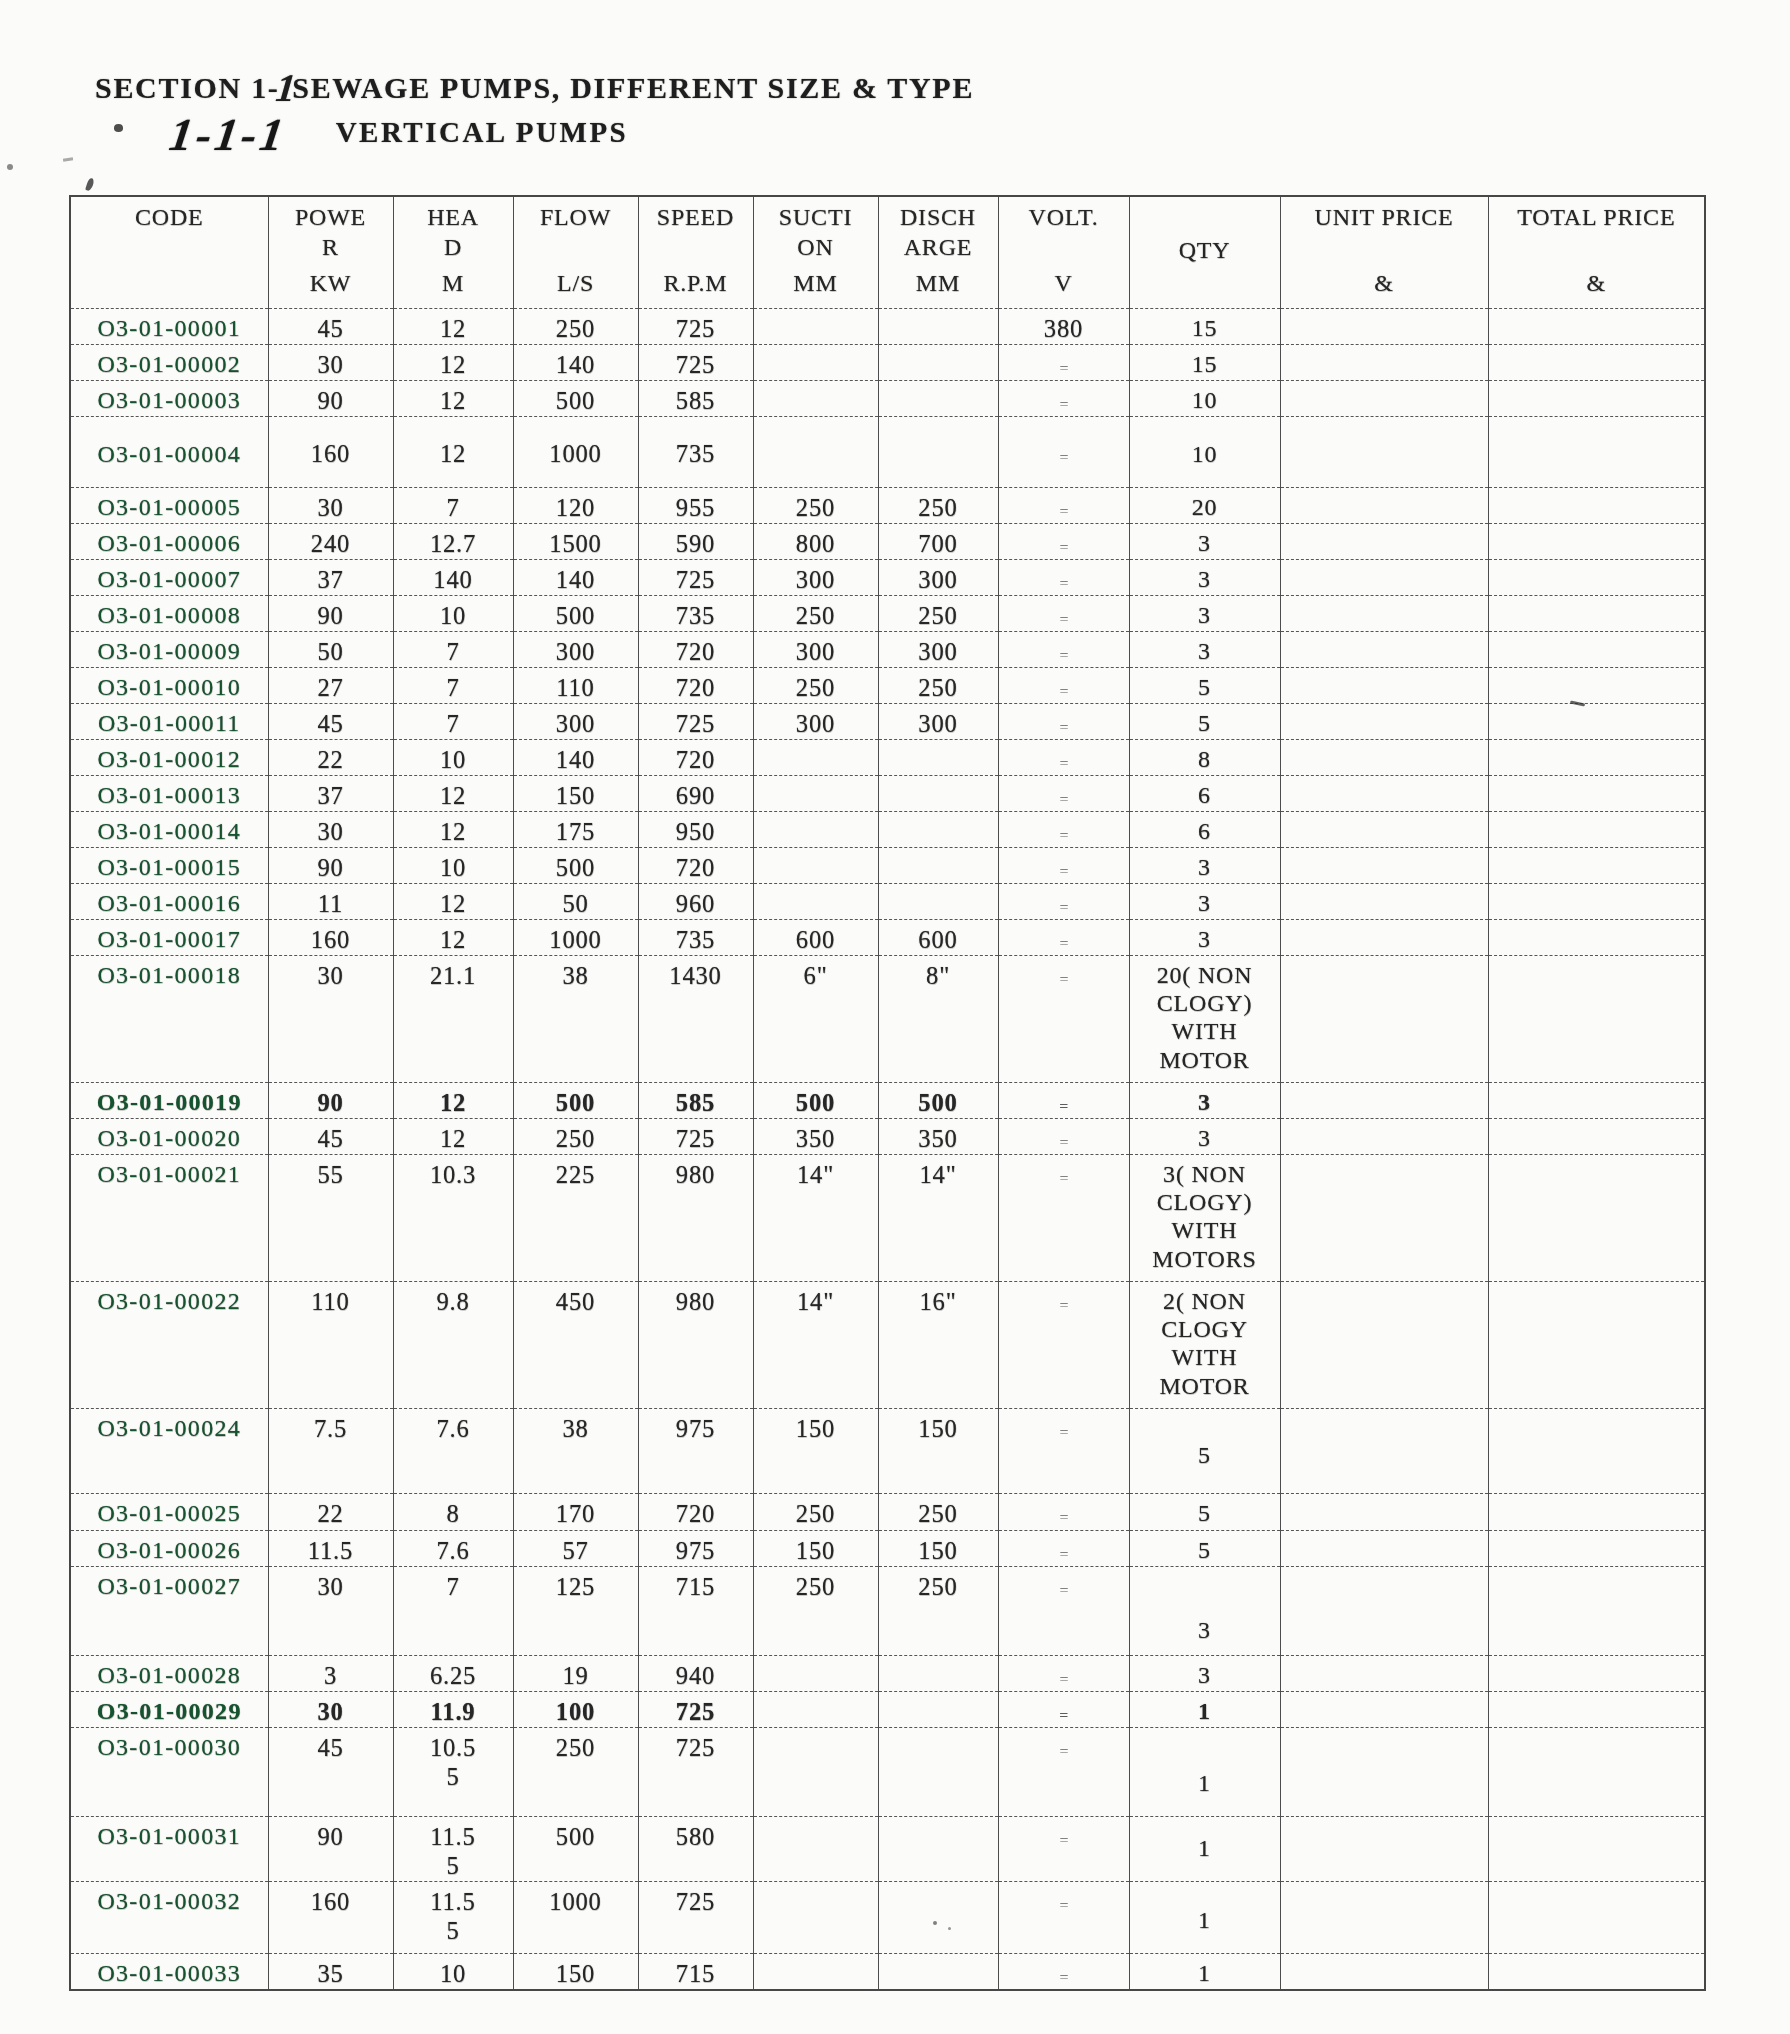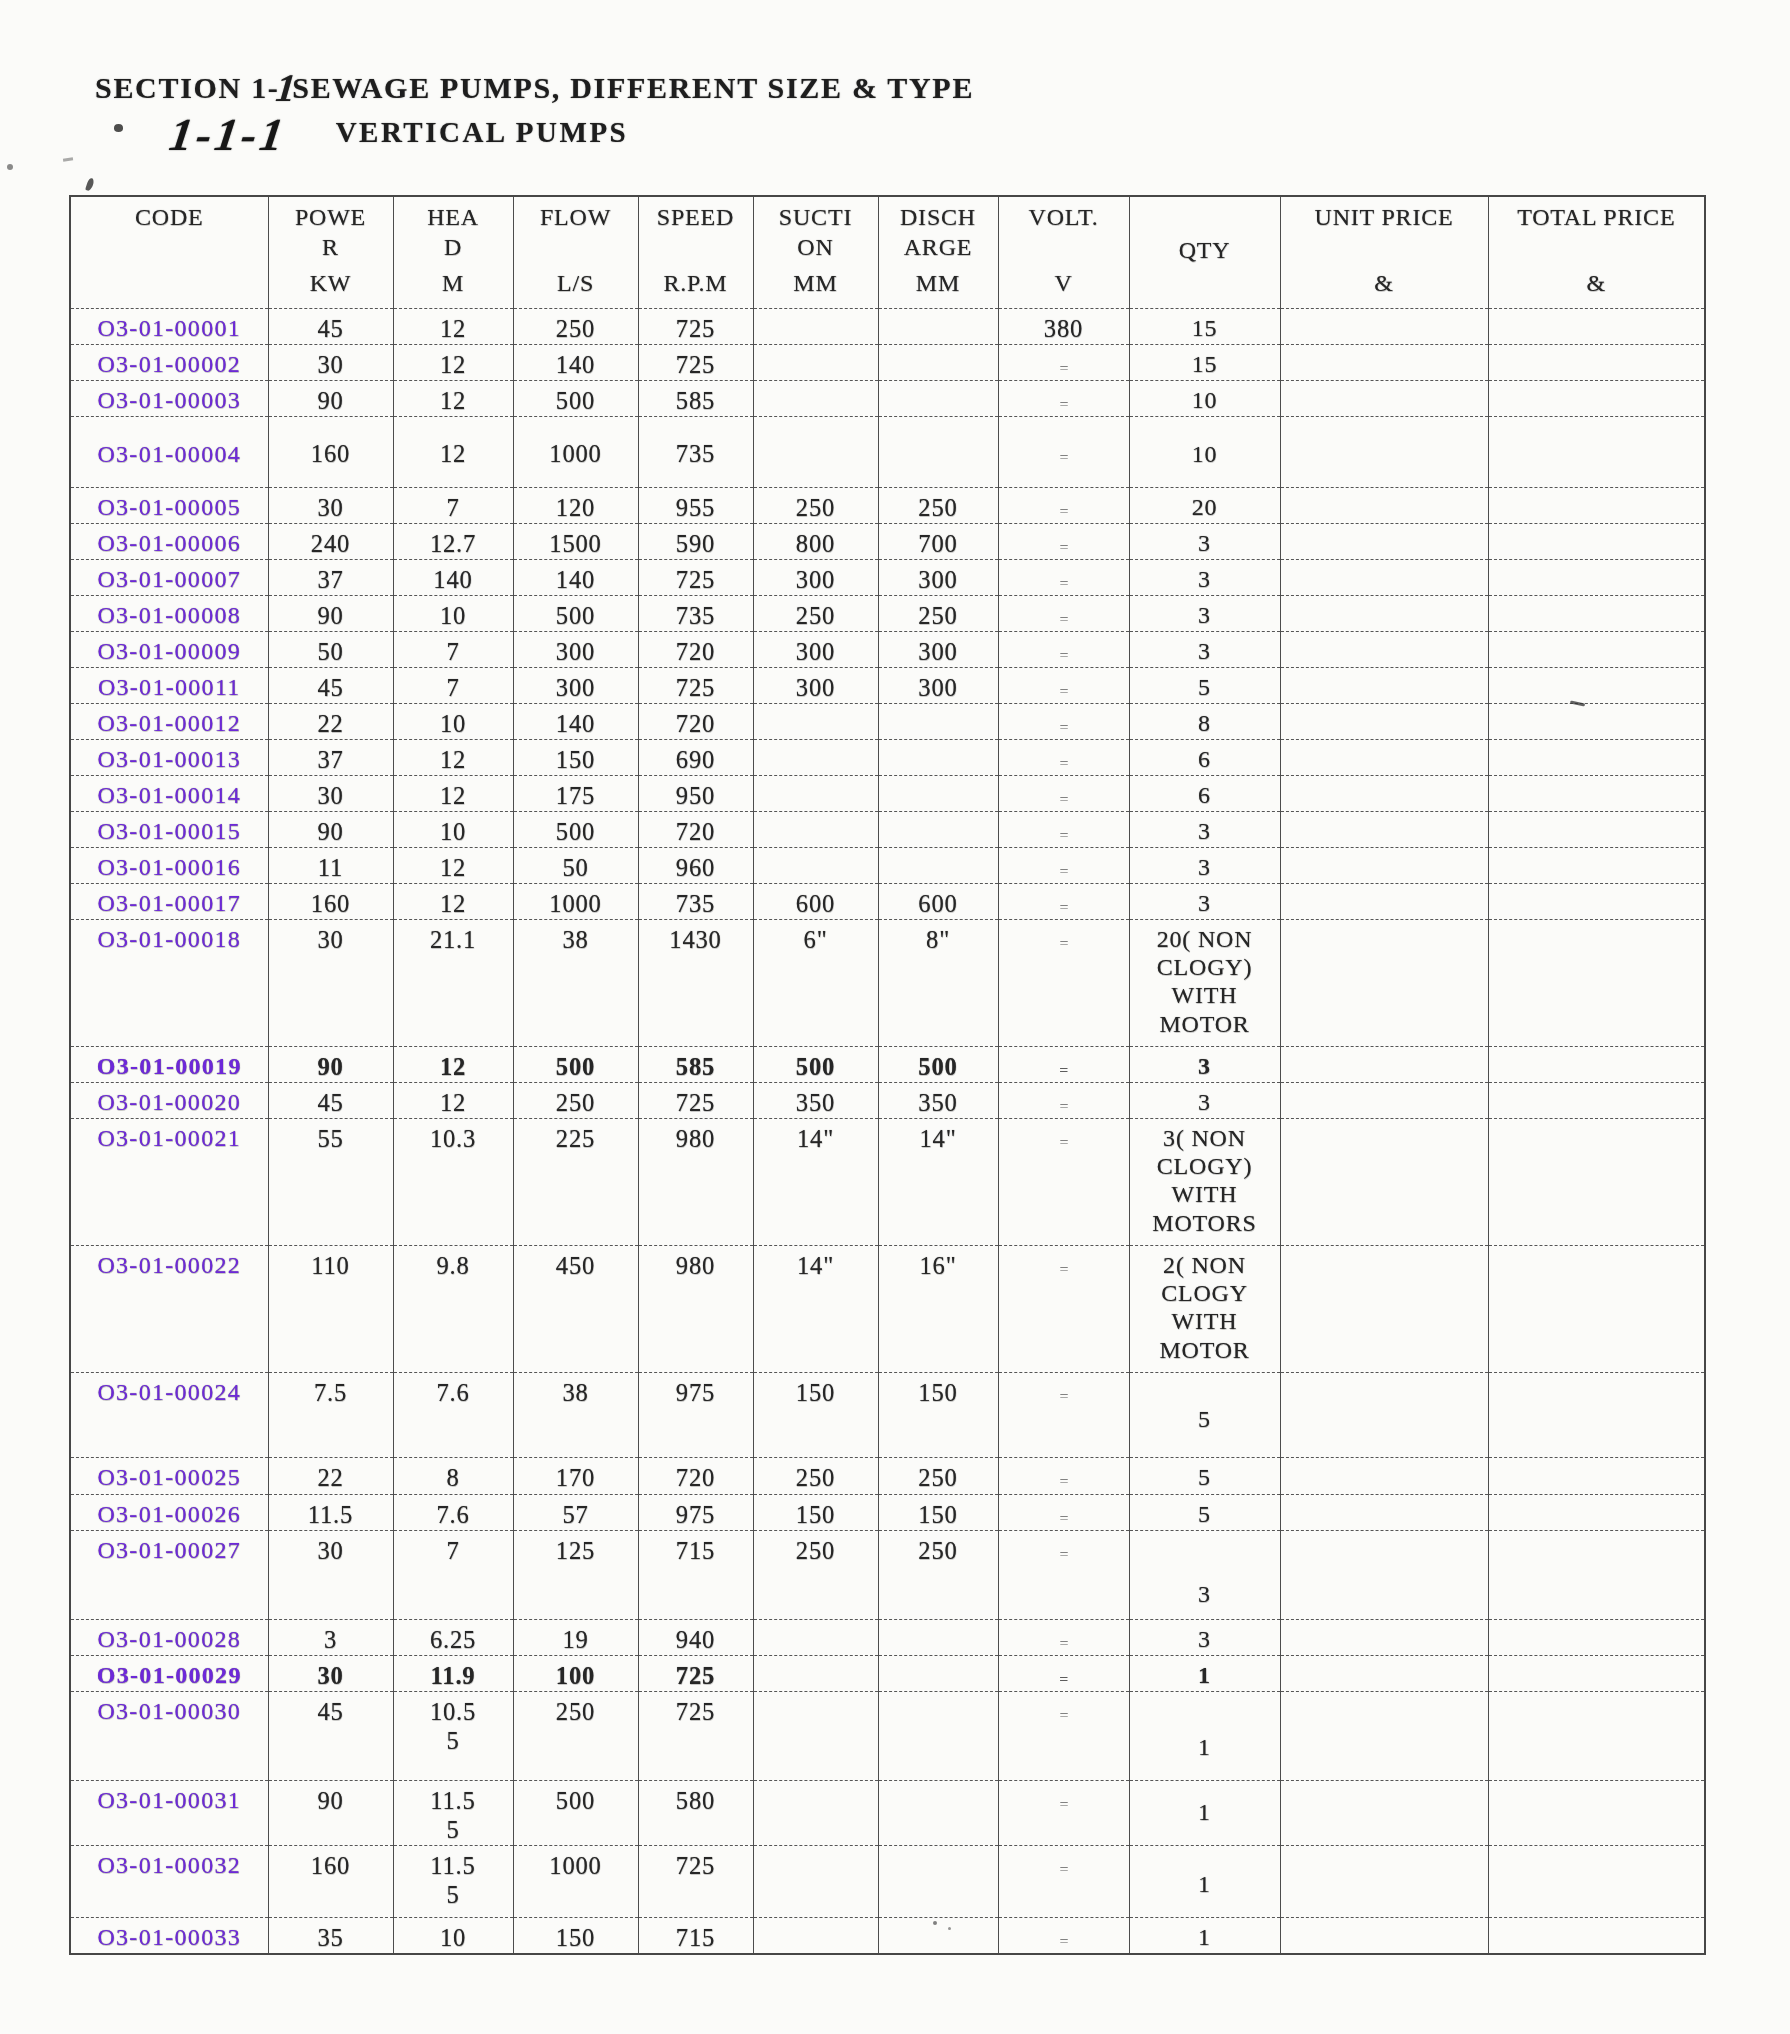--- a/index.html
+++ b/index.html
@@ -61,21 +61,21 @@
   .hcell{display:flex;flex-direction:column;justify-content:space-between;height:95px;align-items:center;}
   .hcell.hc-center{justify-content:center;}
   .hname{white-space:pre-line;text-align:center;line-height:1.25;}
   .hunit{text-align:center;}
   tbody td{
     vertical-align:top;text-align:center;
     font-size:24.6px;letter-spacing:0.8px;
     padding:4.2px 3.4px 1.7px 3.4px;
     white-space:pre-line;line-height:1.18;
   }
-  tbody td.col-code{font-size:24px;letter-spacing:1.3px;color:#6d28d9;}
+  tbody td.col-code{font-size:24px;letter-spacing:1.3px;color:#14532d;}
   tbody td.col-qty{font-size:24px;}
   tbody tr.v-middle td{vertical-align:middle;}
   td .ditto{
     display:inline-block;font-size:16px;color:#5d5d5d;
     letter-spacing:-0.8px;transform:scaleY(.9);
     text-shadow:none;
   }
 
   
   .speck{position:absolute;background:#2f2f2f;}
@@ -296,20 +296,33 @@
           <td class="col-flow">300</td>
           <td class="col-speed">720</td>
           <td class="col-suction">300</td>
           <td class="col-discharge">300</td>
           <td class="col-volt"><span class="ditto">=</span></td>
           <td class="col-qty">3</td>
           <td class="col-unit_price"></td>
           <td class="col-total_price"></td>
         </tr>
         <tr style="height: 36px;">
+          <td class="col-code">O3-01-00010</td>
+          <td class="col-power">27</td>
+          <td class="col-head">7</td>
+          <td class="col-flow">110</td>
+          <td class="col-speed">720</td>
+          <td class="col-suction">250</td>
+          <td class="col-discharge">250</td>
+          <td class="col-volt"><span class="ditto">=</span></td>
+          <td class="col-qty">5</td>
+          <td class="col-unit_price"></td>
+          <td class="col-total_price"></td>
+        </tr>
+        <tr style="height: 36px;">
           <td class="col-code">O3-01-00011</td>
           <td class="col-power">45</td>
           <td class="col-head">7</td>
           <td class="col-flow">300</td>
           <td class="col-speed">725</td>
           <td class="col-suction">300</td>
           <td class="col-discharge">300</td>
           <td class="col-volt"><span class="ditto">=</span></td>
           <td class="col-qty">5</td>
           <td class="col-unit_price"></td>

